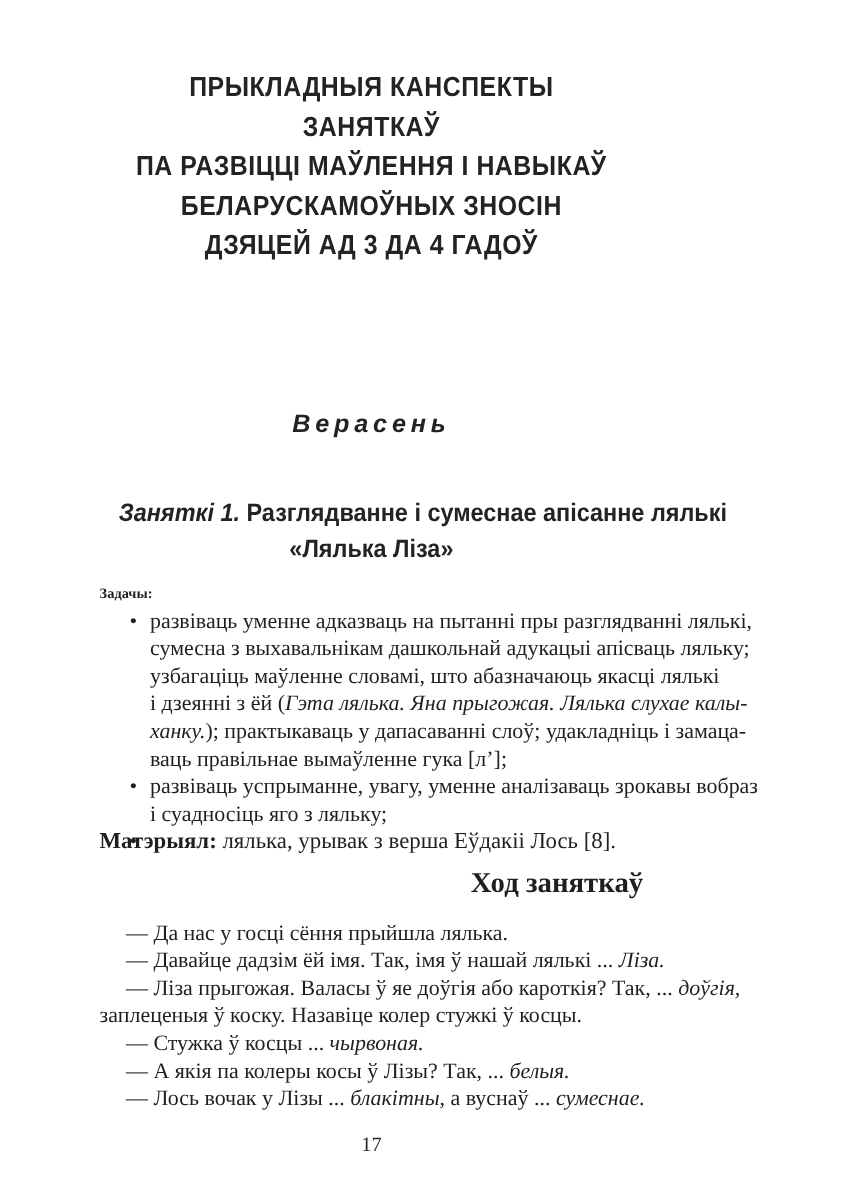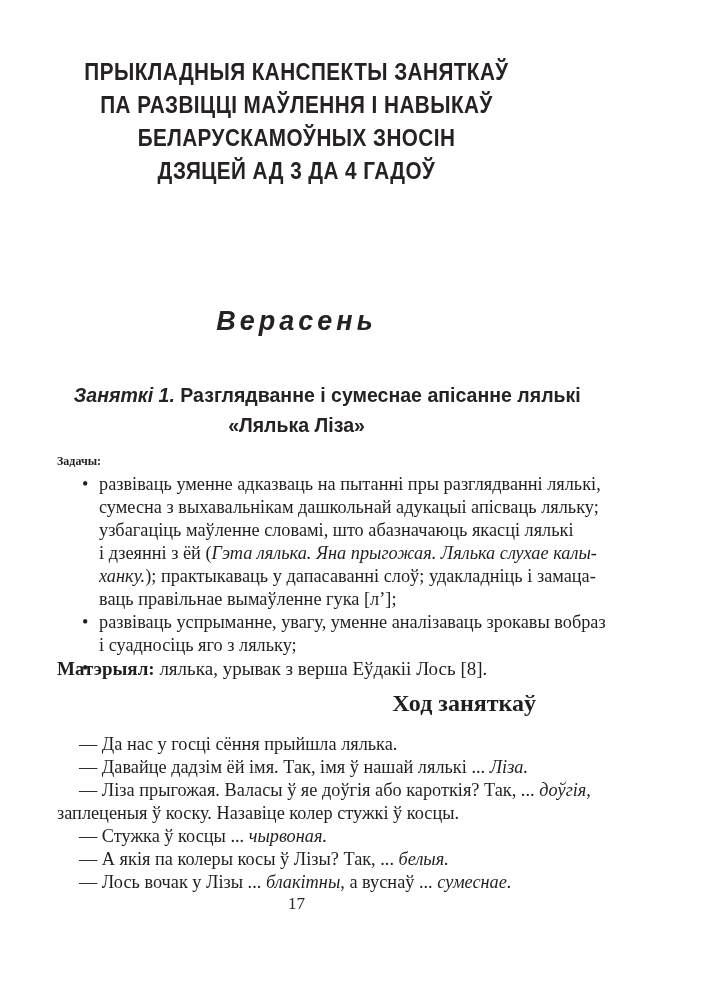--- a/index.html
+++ b/index.html
@@ -9,21 +9,21 @@
   }
   body {
     width: 705px;
     height: 1000px;
     overflow: hidden;
   }
   .page {
     box-sizing: border-box;
     width: 592px;
     height: 1000px;
-    padding: 56px 56px 0 57px;
+    padding: 56px 56px 0 83px;
     font-family: "Liberation Serif", serif;
     color: #221e1f;
   }
   .doc-title {
     margin: 0;
     font-family: "Liberation Sans", sans-serif;
     font-weight: 700;
     font-size: 23px;
     line-height: 33px;
     text-align: center;
@@ -31,21 +31,21 @@
     transform: scaleX(0.9);
     transform-origin: 50% 0;
     color: #262223;
   }
   .month {
     margin-top: 120px;
     text-align: center;
     font-family: "Liberation Sans", sans-serif;
     font-weight: 700;
     font-style: italic;
-    font-size: 27px;
+    font-size: 21px;
     line-height: 26px;
     letter-spacing: 4px;
     color: #262223;
   }
   .lesson-heading {
     margin: 46px 0 0 0;
     text-align: center;
     font-family: "Liberation Sans", sans-serif;
     font-weight: 700;
     font-size: 21px;
@@ -95,20 +95,21 @@
     margin-top: 18px;
   }
   .dialogue p {
     margin: 0;
     font-size: 18.3px;
     line-height: 23px;
     text-indent: 22px;
     white-space: nowrap;
   }
   .page-number {
+    margin-top: 17px;
     text-align: center;
     font-size: 17px;
     line-height: 20px;
     color: #2b2728;
   }
   .it { font-style: italic; }
   .bd { font-weight: 700; }
 </style>
 </head>
 <body>

